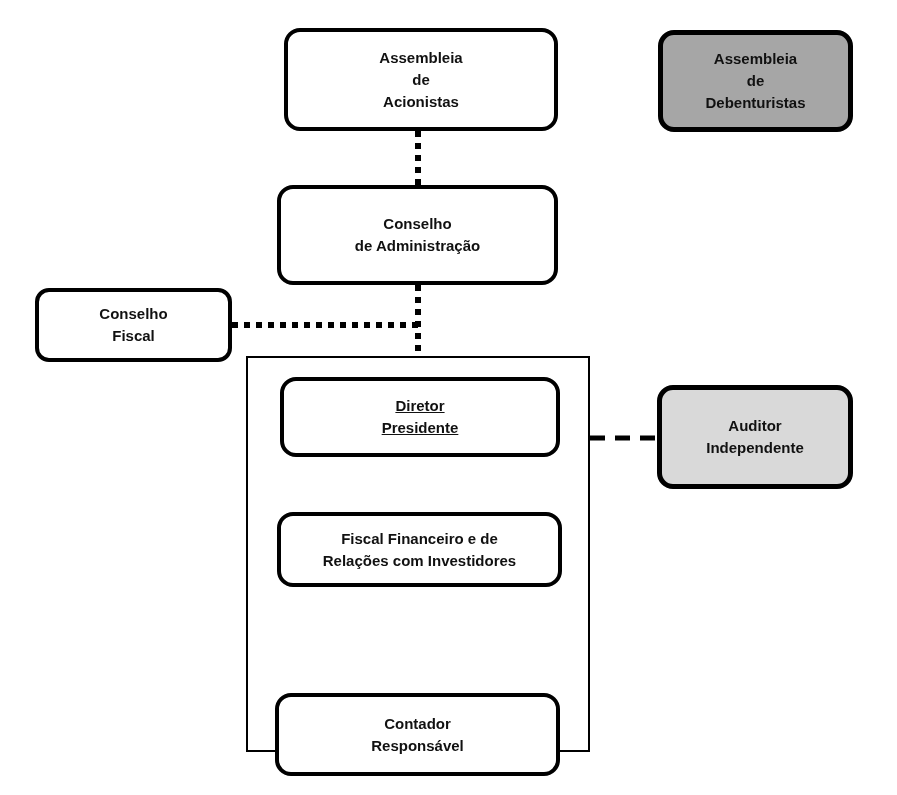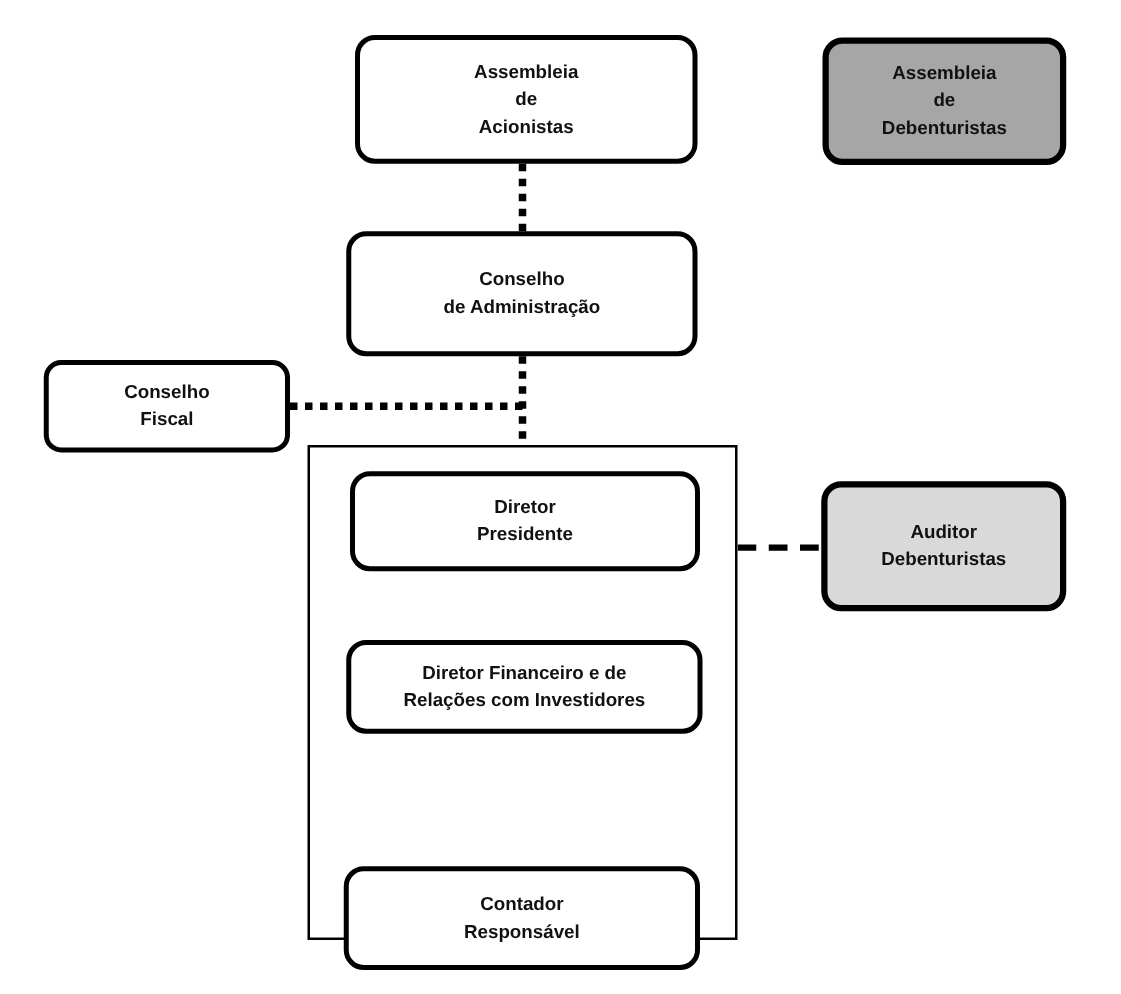--- a/index.html
+++ b/index.html
@@ -43,21 +43,21 @@
     justify-content: center;
     padding: 2px 17px;
   }
   .node.gray-medium { background: #a6a6a6; border-width: 5px; }
   .node.gray-light  { background: #d9d9d9; border-width: 5px; }
 
   #n-acionistas    { left: 284px; top: 28px;  width: 274px; height: 103px; }
   #n-debenturistas { left: 658px; top: 30px;  width: 195px; height: 102px; }
   #n-conselho-adm  { left: 277px; top: 185px; width: 281px; height: 100px; }
   #n-fiscal        { left: 35px;  top: 288px; width: 197px; height: 74px; border-radius: 14px; }
-  #n-presidente    { left: 280px; top: 377px; width: 280px; height: 80px; }
+  #n-presidente    { left: 280px; top: 377px; width: 280px; height: 80px; text-decoration: underline; }
   #n-auditor       { left: 657px; top: 385px; width: 196px; height: 104px; }
   #n-financeiro    { left: 277px; top: 512px; width: 285px; height: 75px; }
   #n-contador      { left: 275px; top: 655px; width: 285px; height: 83px; margin-top: 38px; }
 </style>
 </head>
 <body>
 
 <div class="canvas">
 
   <svg class="connectors" width="897" height="795" viewBox="0 0 897 795" aria-hidden="true">
@@ -82,21 +82,21 @@
   <div class="node" id="n-conselho-adm">Conselho
 de Administração</div>
 
   <div class="node" id="n-fiscal">Conselho
 Fiscal</div>
 
   <div class="node" id="n-presidente">Diretor
 Presidente</div>
 
   <div class="node gray-light" id="n-auditor">Auditor
-Debenturistas</div>
+Independente</div>
 
-  <div class="node" id="n-financeiro">Diretor Financeiro e de
+  <div class="node" id="n-financeiro">Fiscal Financeiro e de
 Relações com Investidores</div>
 
   <div class="node" id="n-contador">Contador
 Responsável</div>
 
 </div>
 
 </body></html>

